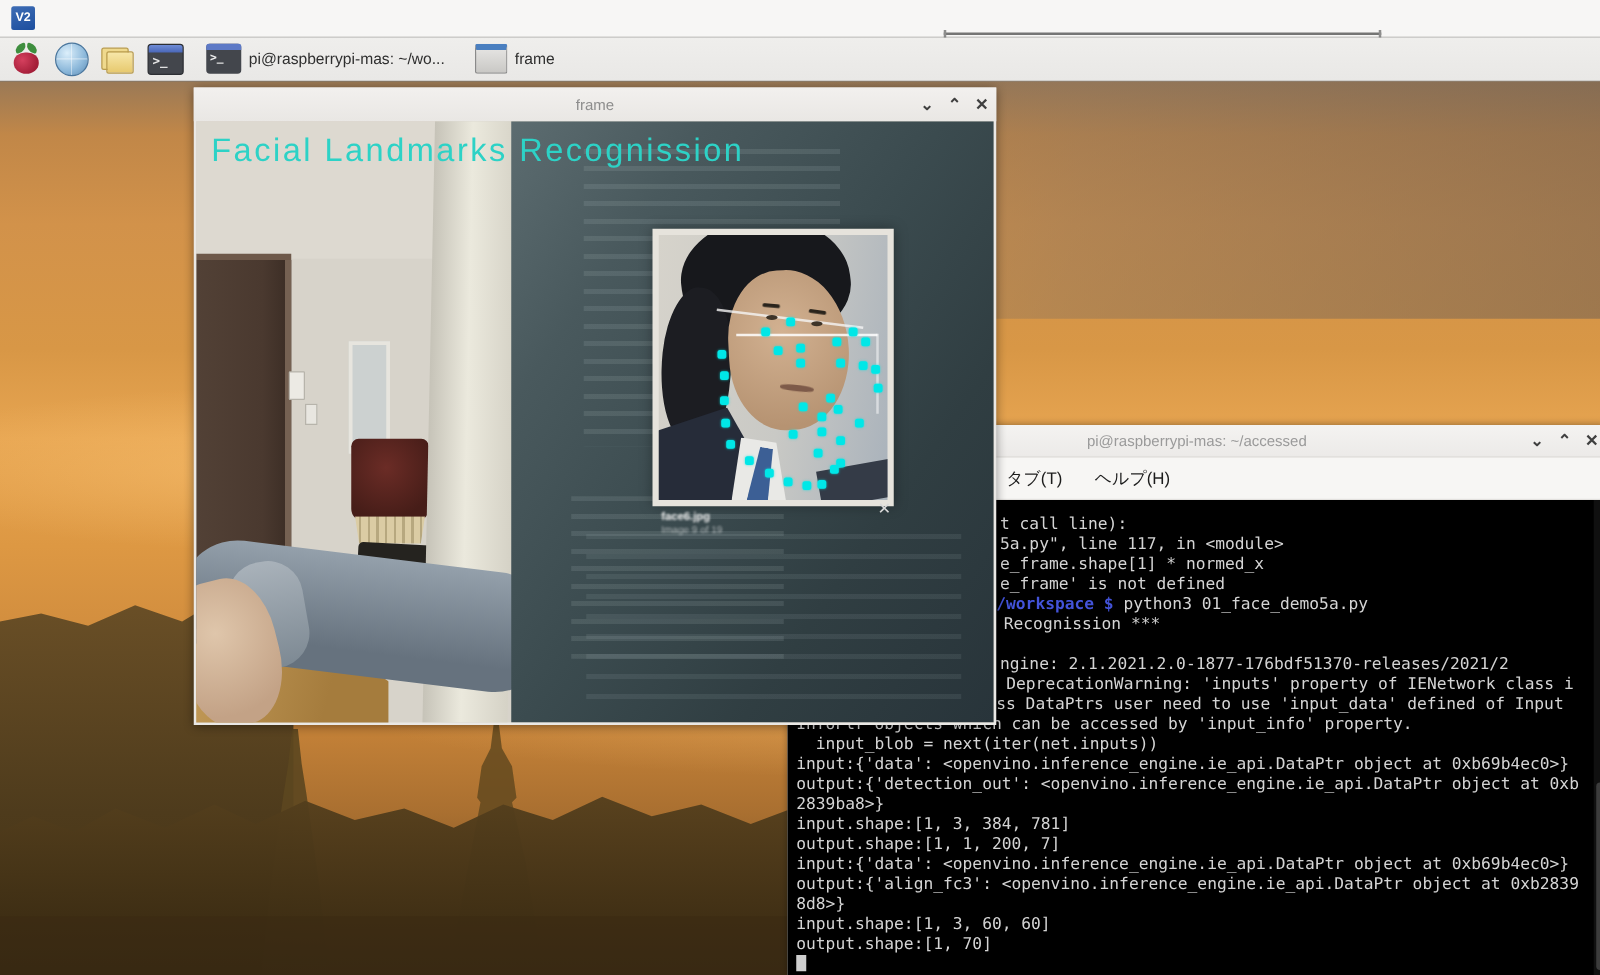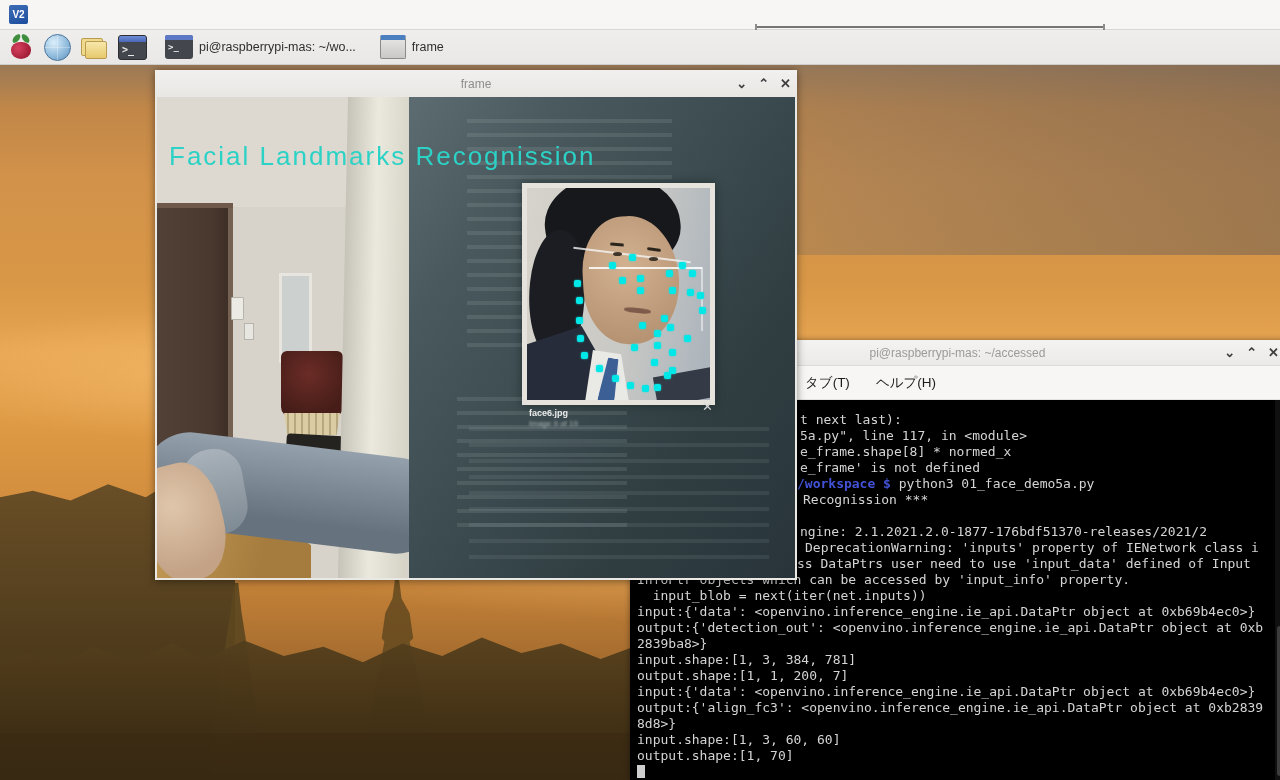--- a/index.html
+++ b/index.html
@@ -193,21 +193,21 @@
   .lm { position:absolute; width:7px; height:7px; background:#00e7e7; border-radius:2px;
     box-shadow:0 0 2px rgba(0,230,230,.8); }
 
   .p-caption { position:absolute; left:372px; top:311px; font-size:9px; font-weight:bold;
     color:#e9e9e9; filter:blur(.7px); }
   .p-caption2 { position:absolute; left:372px; top:322px; font-size:8px;
     color:rgba(255,255,255,.55); filter:blur(.8px); }
   .p-close { position:absolute; left:545px; top:302px; font-size:13px; color:#d9d9d9; cursor:pointer; }
 
   .v-title { position:absolute; left:12px; top:8px; font-size:26px; font-weight:500;
-    color:#2dd2c6; letter-spacing:2px;margin-top:36px; }
+    color:#2dd2c6; letter-spacing:2px; }
 </style>
 </head>
 <body>
 
 <div class="screen">
 
   <div class="vnc-titlebar">
     <div class="vnc-logo">V2</div>
   </div>
   <div class="artifact-line"></div>
@@ -260,23 +260,23 @@
         <span class="winbtn">⌃</span>
         <span class="winbtn">✕</span>
       </span>
     </div>
     <div class="t-menubar">
       <span class="spacer"></span>
       <span id="term-menu"><span class="menu-item">タブ(T)</span><span class="menu-item">ヘルプ(H)</span></span>
     </div>
     <div class="t-content">
       <div id="term-lines">
-          <div class="tline" style="padding-left: 163px;"><span>t next last):</span></div>
+          <div class="tline" style="padding-left: 163px;"><span>t call line):</span></div>
           <div class="tline" style="padding-left: 163px;"><span>5a.py", line 117, in &lt;module&gt;</span></div>
-          <div class="tline" style="padding-left: 163px;"><span>e_frame.shape[8] * normed_x</span></div>
+          <div class="tline" style="padding-left: 163px;"><span>e_frame.shape[1] * normed_x</span></div>
           <div class="tline" style="padding-left: 163px;"><span>e_frame' is not defined</span></div>
           <div class="tline" style="padding-left: 160px;"><span class="seg-prompt">/workspace $</span><span> python3 01_face_demo5a.py</span></div>
           <div class="tline" style="padding-left: 166px;"><span>Recognission ***</span></div>
           <div class="tline" style="padding-left: 0px;"><span></span></div>
           <div class="tline" style="padding-left: 163px;"><span>ngine: 2.1.2021.2.0-1877-176bdf51370-releases/2021/2</span></div>
           <div class="tline" style="padding-left: 168px;"><span>DeprecationWarning: 'inputs' property of IENetwork class i</span></div>
           <div class="tline" style="padding-left: 160px;"><span>ss DataPtrs user need to use 'input_data' defined of Input</span></div>
           <div class="tline" style="padding-left: 0px;"><span>InfoPtr objects which can be accessed by 'input_info' property.</span></div>
           <div class="tline" style="padding-left: 0px;"><span>  input_blob = next(iter(net.inputs))</span></div>
           <div class="tline" style="padding-left: 0px;"><span>input:{'data': &lt;openvino.inference_engine.ie_api.DataPtr object at 0xb69b4ec0&gt;}</span></div>

